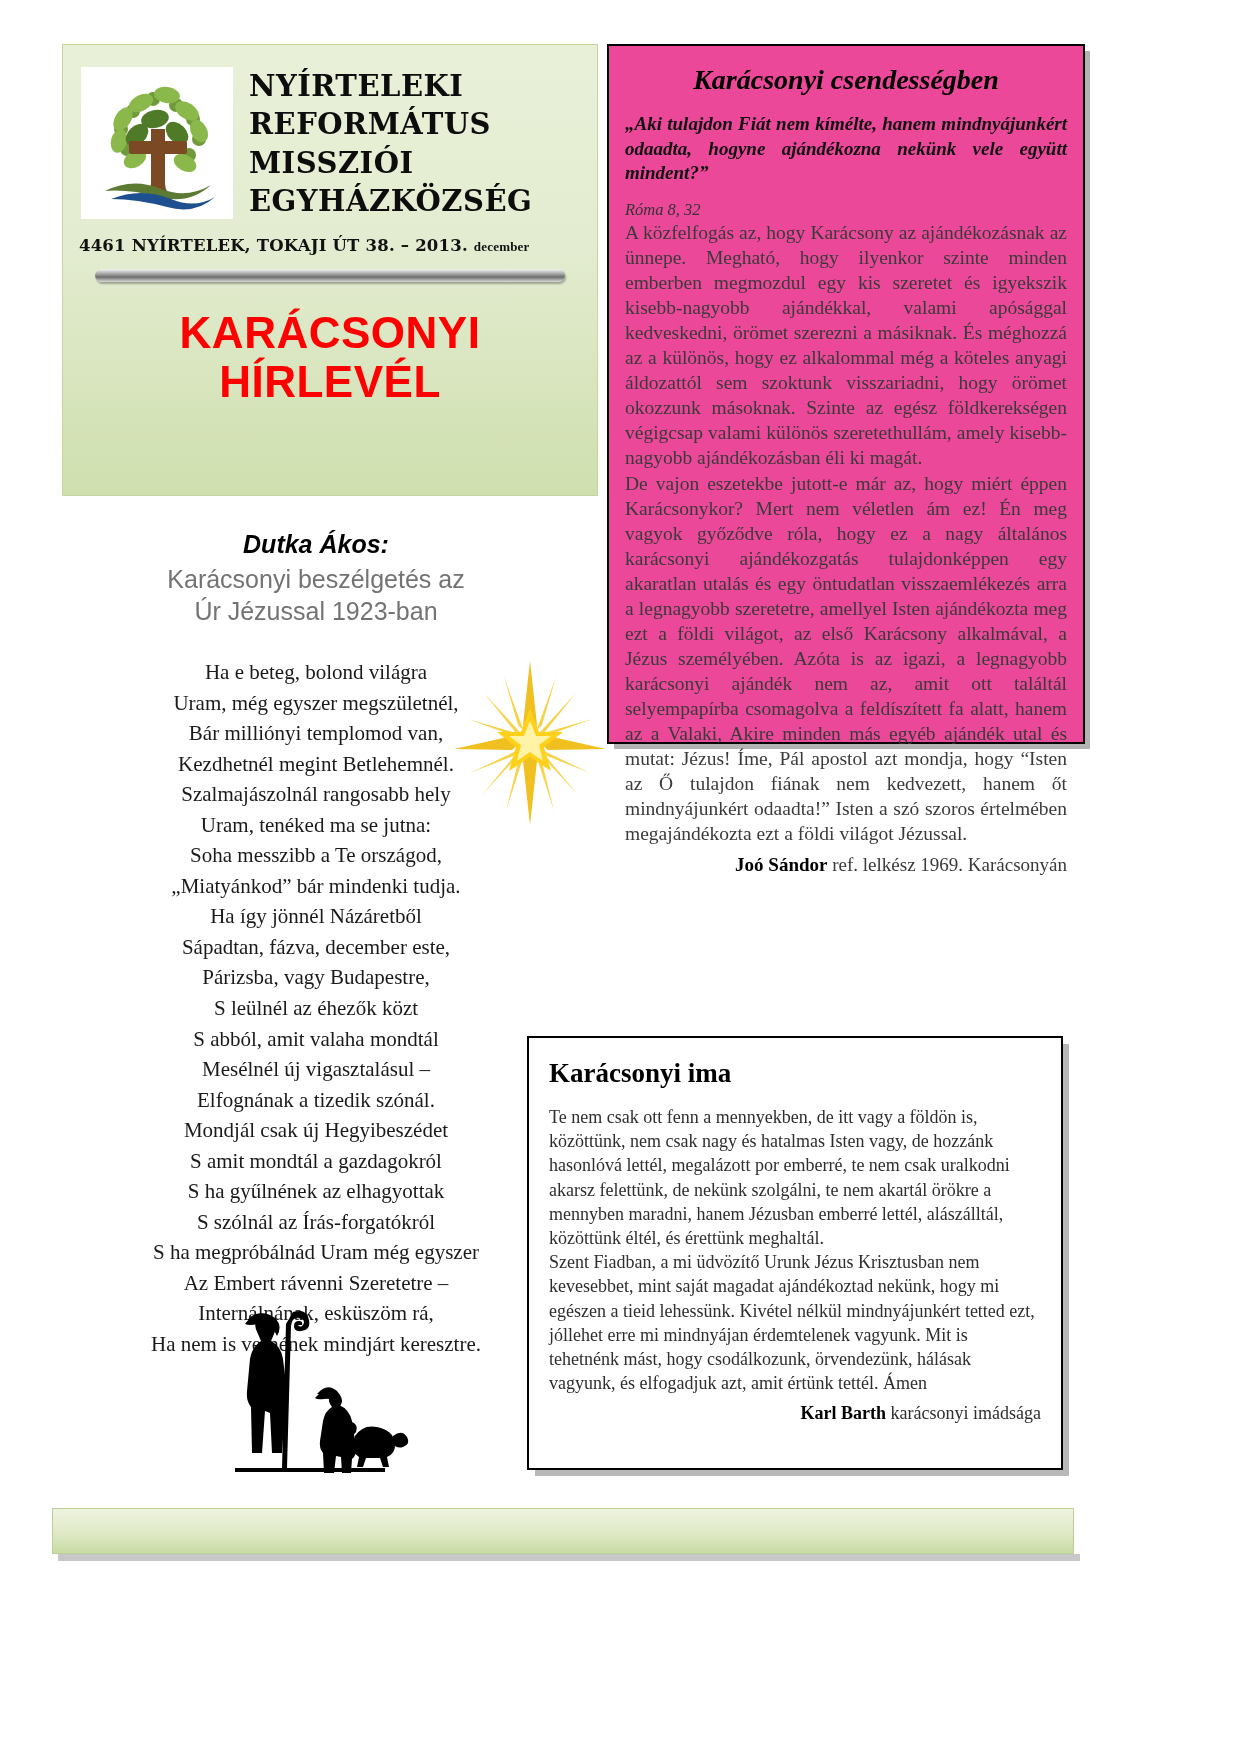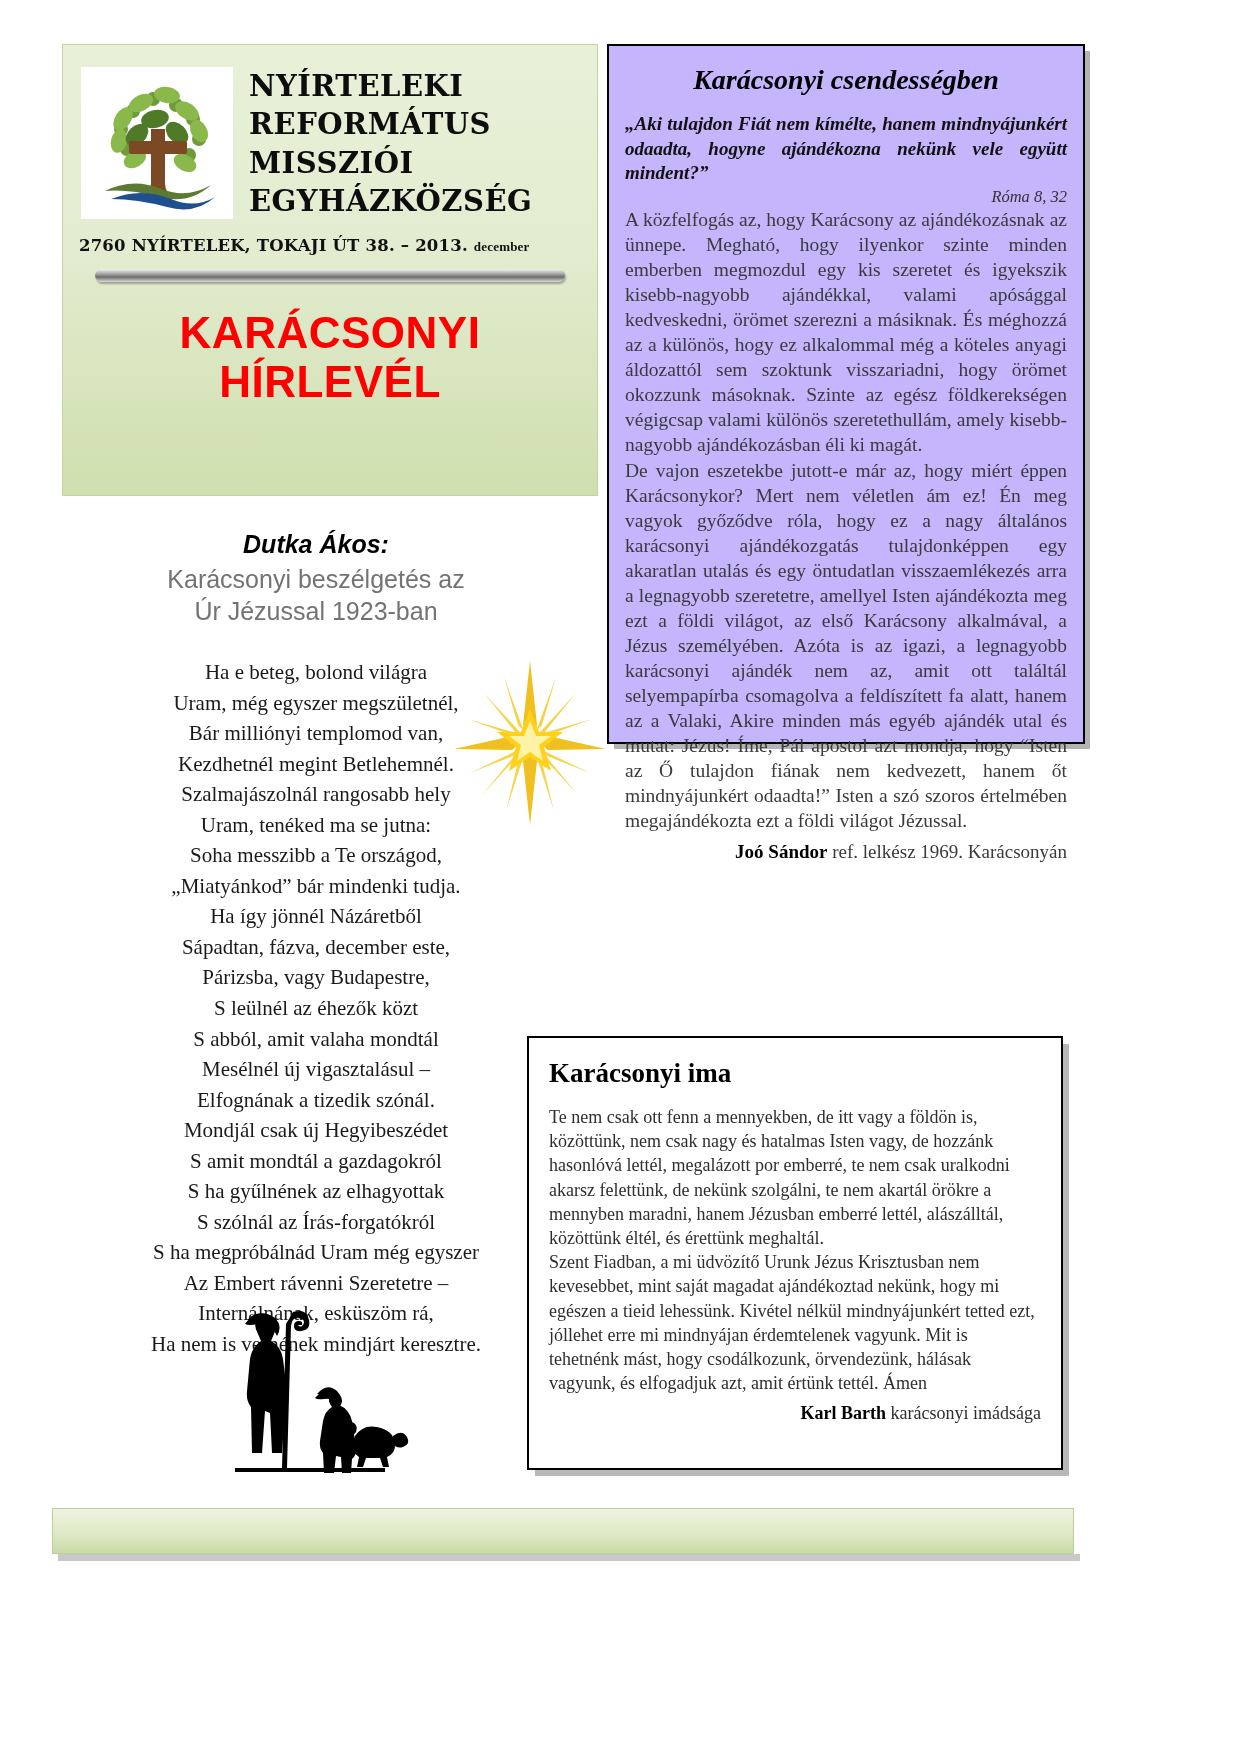--- a/index.html
+++ b/index.html
@@ -136,21 +136,21 @@
     height: 186px;
   }
 
   
   .article-box {
     position: absolute;
     left: 607px;
     top: 44px;
     width: 478px;
     height: 700px;
-    background: #c4b5fd;
+    background: #ec4899;
     border: 2px solid #000000;
     box-sizing: border-box;
     box-shadow: 6px 6px 0 -1px #b3b3b3;
     padding: 14px 16px 24px 16px;
   }
   .article-title {
     text-align: center;
     font-family: "Liberation Serif", serif;
     font-style: italic;
     font-weight: bold;
@@ -166,22 +166,21 @@
     line-height: 1.3;
     text-align: justify;
     text-align-last: justify;
     color: #111;
   }
   .verse-ref {
     font-family: "Liberation Serif", serif;
     font-style: italic;
     font-size: 16.5px;
     color: #333;
-    margin-top: 1px;
-    text-align: right;
+    margin-top: 14px;
   }
   .article-body {
     font-family: "Liberation Serif", serif;
     font-size: 19.5px;
     line-height: 1.285;
     text-align: justify;
     color: #3a3a3a;
   }
   .article-body p { margin: 0; }
   .article-sign {
@@ -295,21 +294,21 @@
 
     <div class="org-name">
       <div>NYÍRTELEKI</div>
       <div>REFORMÁTUS</div>
       <div>MISSZIÓI</div>
       <div>EGYHÁZKÖZSÉG</div>
     </div>
   </div>
 
   <div class="address-line">
-    <span>2760 NYÍRTELEK, TOKAJI ÚT 38.  –  2013.</span>
+    <span>4461 NYÍRTELEK, TOKAJI ÚT 38.  –  2013.</span>
     <span class="month">december</span>
   </div>
 
   <div class="rule-3d"></div>
 
   <div class="big-title">
     <div>KARÁCSONYI</div>
     <div>HÍRLEVÉL</div>
   </div>
 </div>

